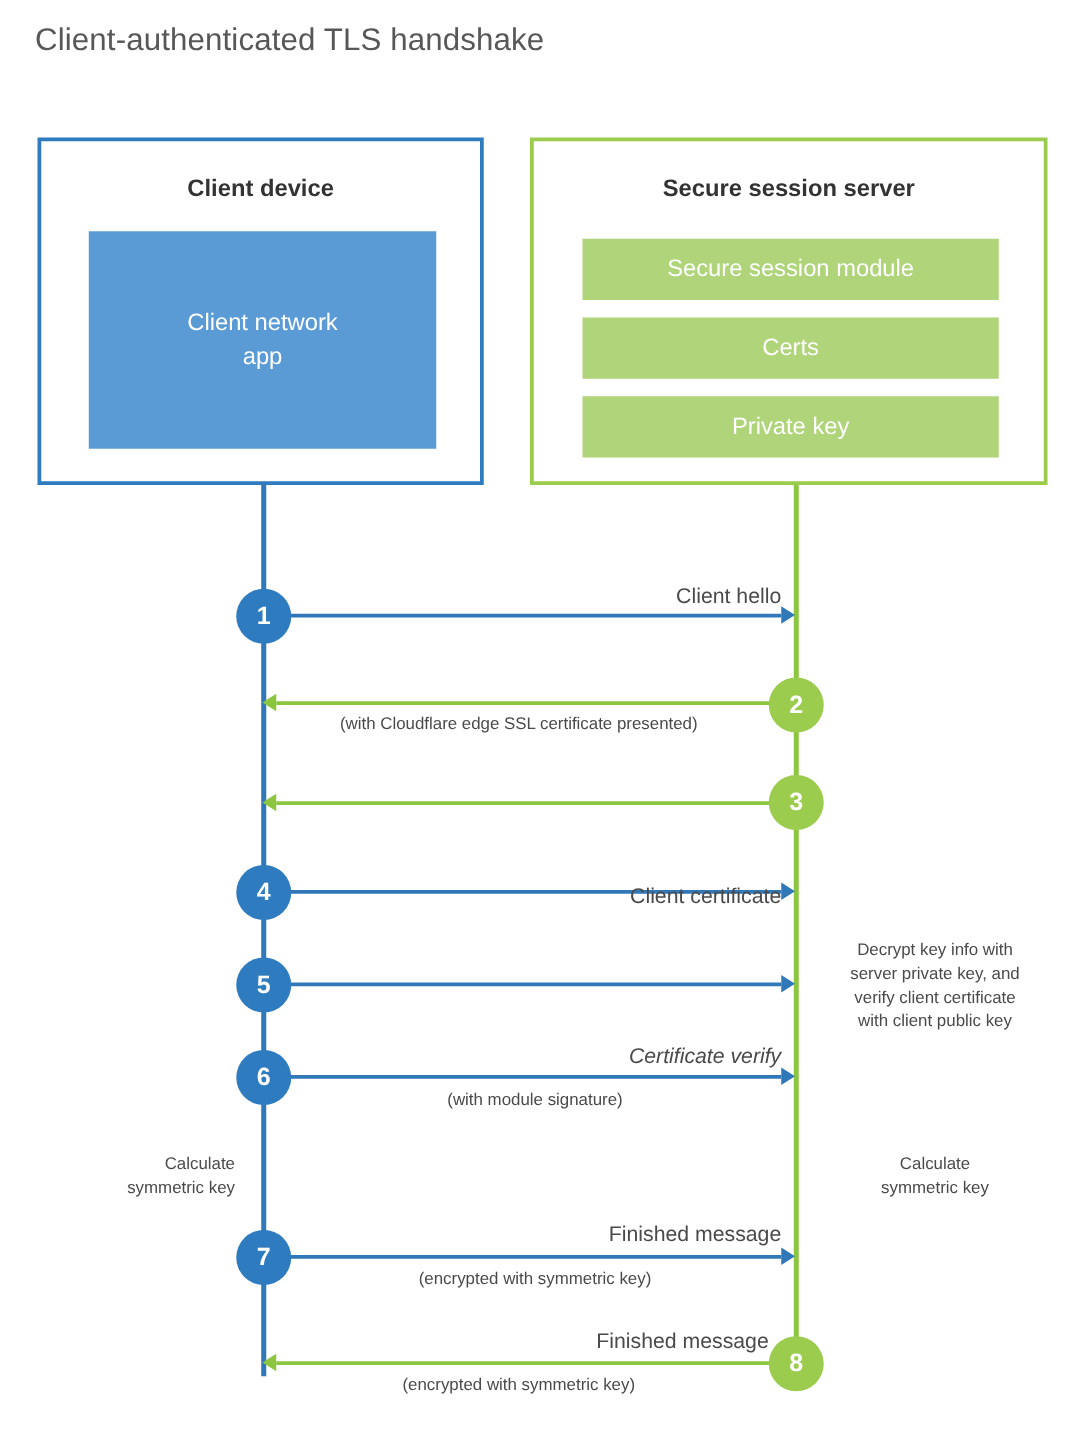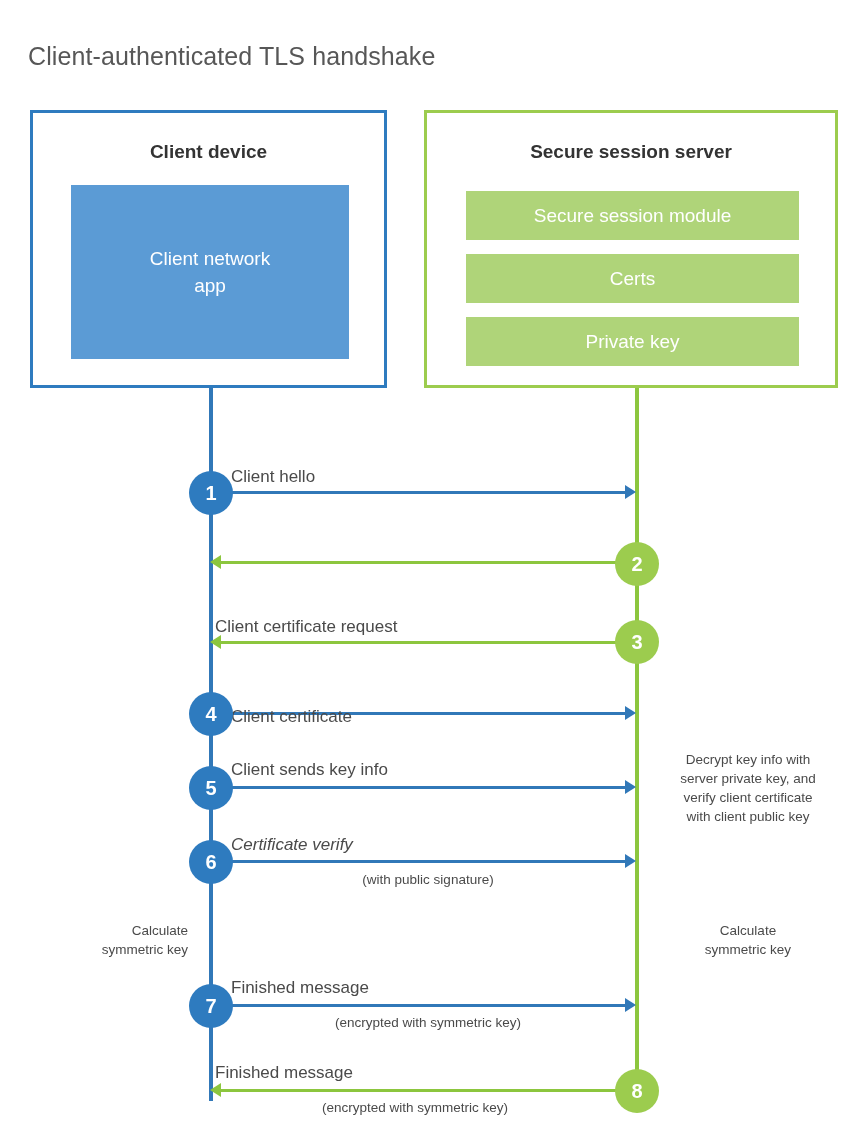--- a/index.html
+++ b/index.html
@@ -23,21 +23,20 @@
   
   .page-title {
     position: absolute;
     left: 28px;
     top: 18px;
     font-size: 25px;
     font-weight: 400;
     color: #575757;
     letter-spacing: 0.1px;
     white-space: nowrap;
-    margin-top: 24px;
   }
 
   
   .party-box {
     position: absolute;
     background: #ffffff;
     box-sizing: border-box;
   }
   .party-box.client {
     left: 30px;
@@ -150,21 +149,21 @@
     align-items: center;
     justify-content: center;
     z-index: 5;
   }
   .step-circle.blue  { background: #2E7BBF; }
   .step-circle.green { background: #9CCC4E; }
 
   
   .msg-label {
     position: absolute;
-    text-align: left;
+    text-align: right;
     font-size: 17px;
     color: #4a4a4a;
     white-space: nowrap;
   }
   .msg-sublabel {
     position: absolute;
     text-align: center;
     font-size: 13.5px;
     color: #4a4a4a;
     white-space: nowrap;
@@ -208,49 +207,48 @@
     <div class="arrow-head right" style="left:625px; top:485px;"></div>
   </div>
   <div class="step-circle blue" style="left:189px; top:471px;">1</div>
   <div class="msg-label" style="left:231px; top:467px; width:394px;">Client hello</div>
 
   <div class="msg-green">
     <div class="arrow-shaft" style="left:221px; top:561px; width:416px;"></div>
     <div class="arrow-head left" style="left:210px; top:555px;"></div>
   </div>
   <div class="step-circle green" style="left:615px; top:542px;">2</div>
+  <div class="msg-sublabel" style="left:215px; top:571px; width:400px;">(with Cloudflare edge SSL certificate presented)</div>
 
   <div class="msg-green">
     <div class="arrow-shaft" style="left:221px; top:641px; width:416px;"></div>
     <div class="arrow-head left" style="left:210px; top:635px;"></div>
   </div>
   <div class="step-circle green" style="left:615px; top:620px;">3</div>
-  <div class="msg-label" style="left:215px; top:617px; width:400px;">Client certificate request</div>
 
   <div class="msg-blue">
     <div class="arrow-shaft" style="left:211px; top:712px; width:414px;"></div>
     <div class="arrow-head right" style="left:625px; top:706px;"></div>
   </div>
   <div class="step-circle blue" style="left:189px; top:692px;">4</div>
   <div class="msg-label" style="left:231px; top:687px; width:394px;margin-top:20px;">Client certificate</div>
 
   <div class="msg-blue">
     <div class="arrow-shaft" style="left:211px; top:786px; width:414px;"></div>
     <div class="arrow-head right" style="left:625px; top:780px;"></div>
   </div>
   <div class="step-circle blue" style="left:189px; top:766px;">5</div>
-  <div class="msg-label" style="left:231px; top:760px; width:394px;">Client sends key info</div>
 
   <div class="msg-blue">
     <div class="arrow-shaft" style="left:211px; top:860px; width:414px;"></div>
     <div class="arrow-head right" style="left:625px; top:854px;"></div>
   </div>
   <div class="step-circle blue" style="left:189px; top:840px;">6</div>
   <div class="msg-label" style="left:231px; top:835px; width:394px;font-style:italic;">Certificate verify</div>
-  <div class="msg-sublabel" style="left:231px; top:872px; width:394px;">(with public signature)</div>
+  <div class="msg-sublabel" style="left:231px; top:872px; width:394px;">(with module signature)</div>
 
   <div class="msg-blue">
     <div class="arrow-shaft" style="left:211px; top:1004px; width:414px;"></div>
     <div class="arrow-head right" style="left:625px; top:998px;"></div>
   </div>
   <div class="step-circle blue" style="left:189px; top:984px;">7</div>
   <div class="msg-label" style="left:231px; top:978px; width:394px;">Finished message</div>
   <div class="msg-sublabel" style="left:231px; top:1015px; width:394px;">(encrypted with symmetric key)</div>
 
   <div class="msg-green">

